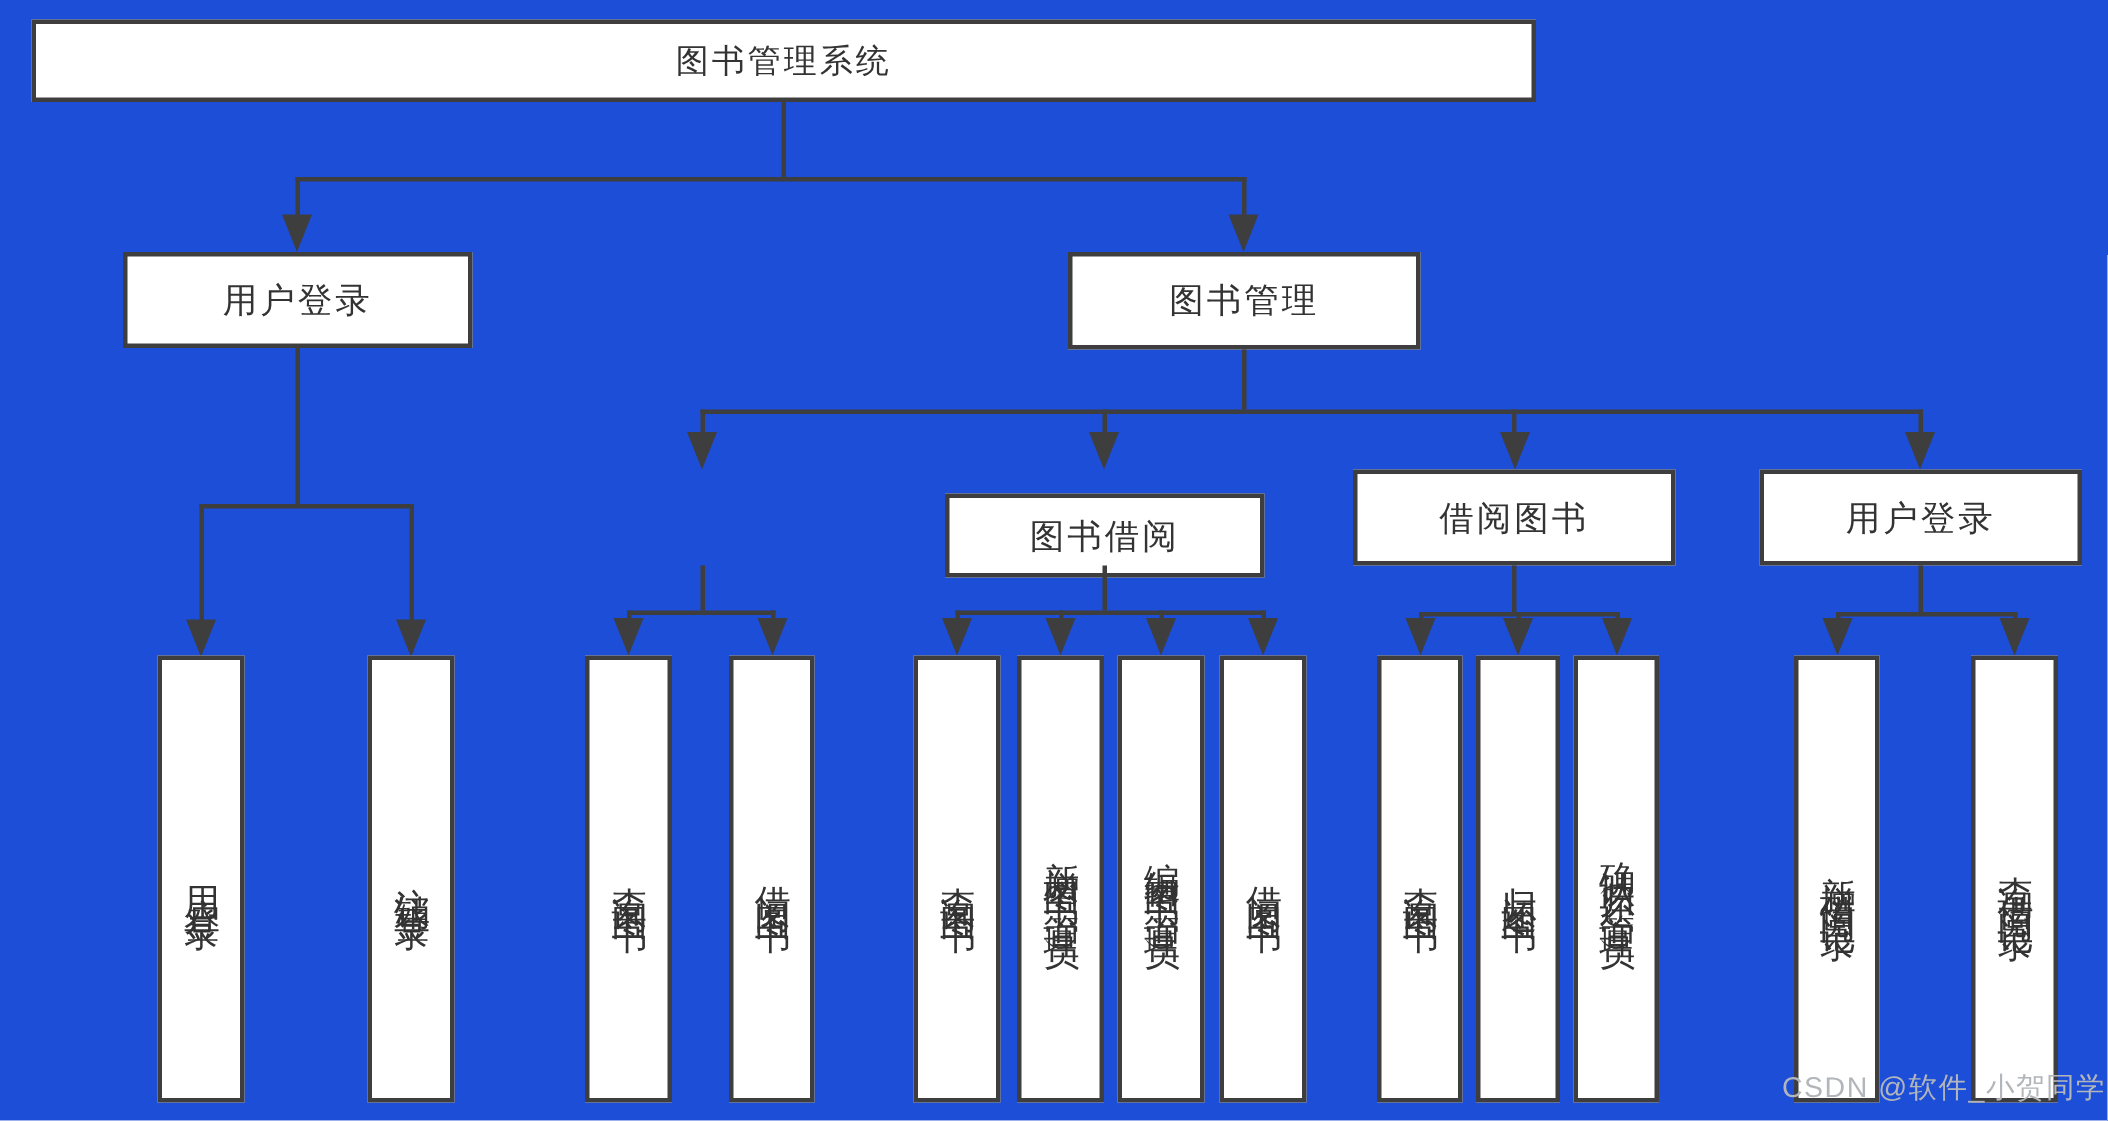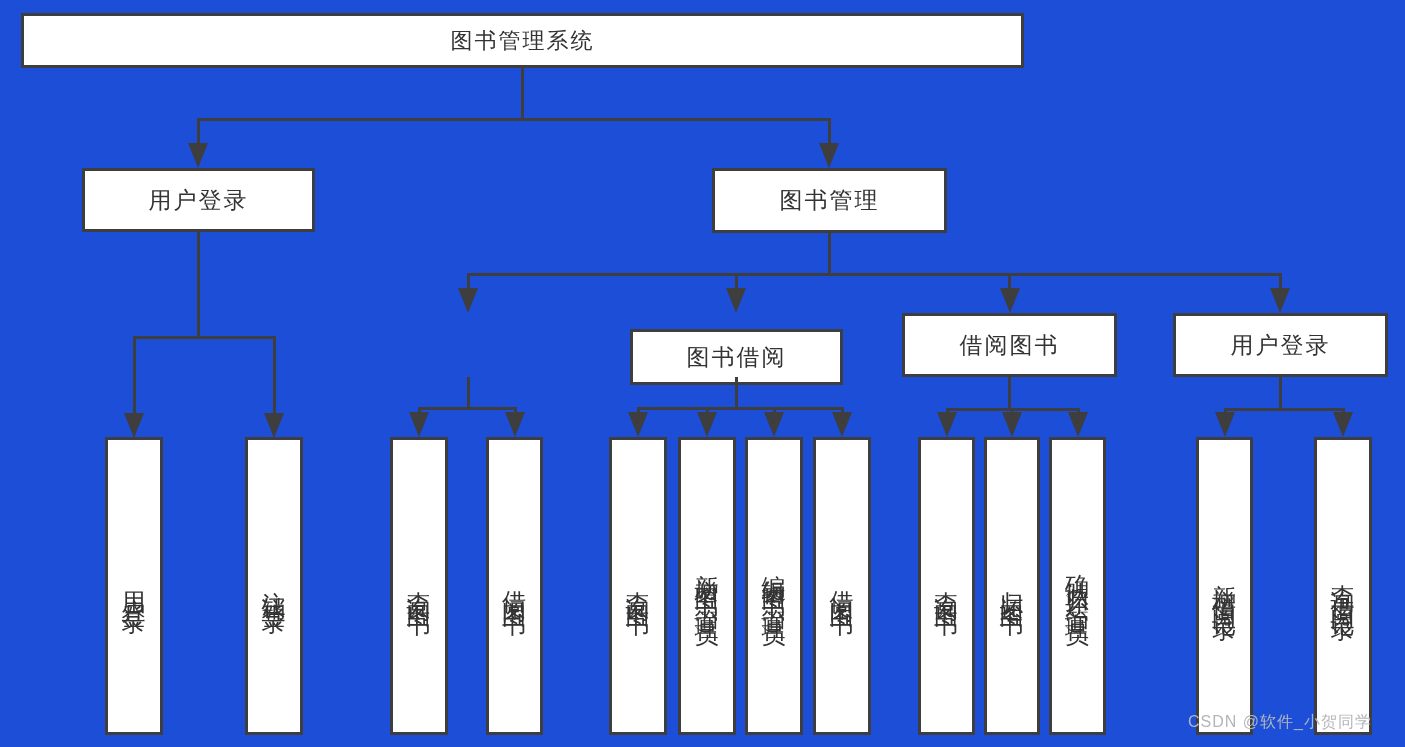--- a/index.html
+++ b/index.html
@@ -7,21 +7,21 @@
   body { font-family:"Liberation Sans","DejaVu Sans",sans-serif; }
   .canvas { position:relative; width:1405px; height:747px; background:#1d4ed8; overflow:hidden;padding-left:44px; }
   .box { position:absolute; background:#ffffff; border:3px solid #3e3e3e; display:flex; align-items:center; justify-content:center; color:#333333; }
   .hbox { font-size:23px; letter-spacing:2px; white-space:nowrap; }
   .root-box { font-size:22px; }
   .vbox span { writing-mode:vertical-lr; text-orientation:mixed; font-size:24px; letter-spacing:7px; line-height:1.05; white-space:nowrap; }
   .line { position:absolute; background:#3e3e3e; }
   .hl { height:3px; }
   .vl { width:3px; }
   .arrow { position:absolute; width:0; height:0; border-left:10px solid transparent; border-right:10px solid transparent; border-top:25px solid #3e3e3e; }
-  .watermark { position:absolute; left:1188px; top:712px; font-size:16px; letter-spacing:1px; color:#b2b6ba; white-space:nowrap; }
+  .watermark { position:absolute; left:1188px; top:712px; font-size:19px; letter-spacing:1px; color:#b2b6ba; white-space:nowrap; }
 </style>
 </head>
 <body>
 
 <div class="canvas">
 
   <div class="box hbox root-box" style="left:21px; top:13px; width:1003px; height:55px;">图书管理系统</div>
 
   <div class="line vl" style="left:521px; top:68px; height:50px;"></div>
   <div class="line hl" style="left:196.5px; top:118px; width:634.5px;"></div>

